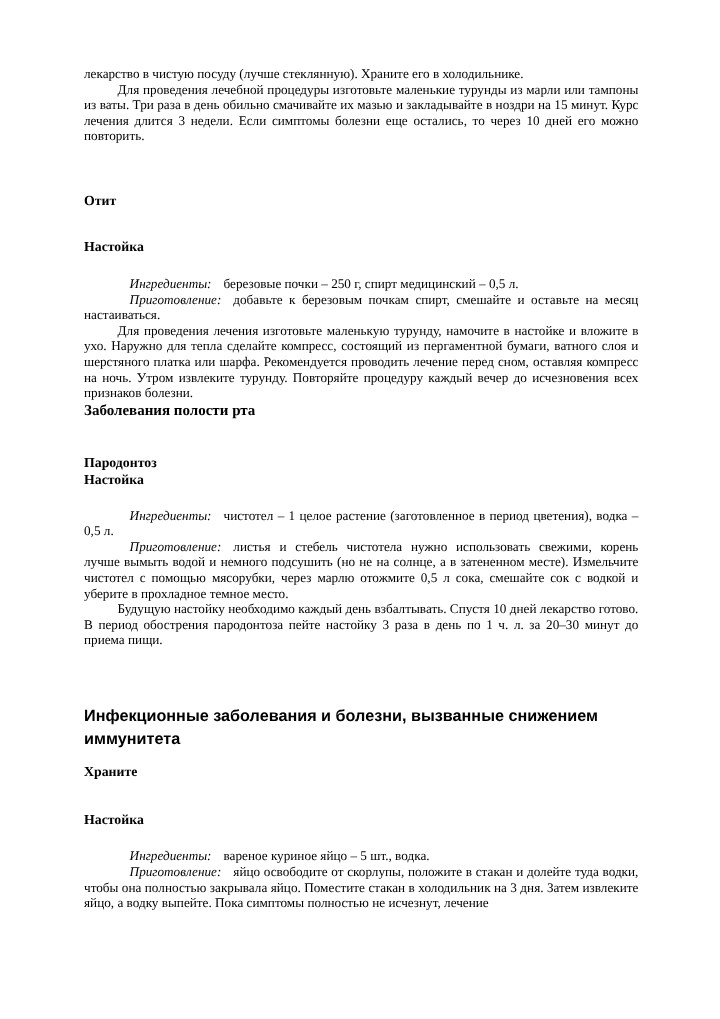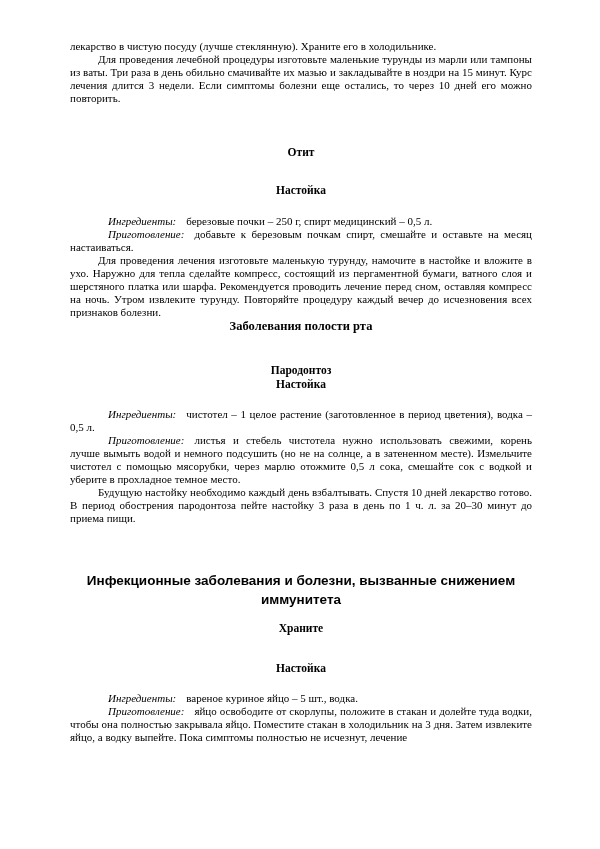--- a/index.html
+++ b/index.html
@@ -7,30 +7,30 @@
   body { display: flex; justify-content: center; }
 
   .page {
     width: 600px;
     height: 849px;
     background: #ffffff;
     color: #000000;
     font-family: "Liberation Serif", "DejaVu Serif", serif;
     font-size: 11px;
     line-height: 13px;
-    padding: 40px 68px 0 70px;
+    padding: 56px 68px 0 70px;
     overflow: hidden;
   }
 
   p.body { text-align: justify; }
   p.indent { text-indent: 28px; }
 
   .label { font-style: italic; margin-right: 10px; margin-left: 10px; }
 
-  .head { text-align: center; font-weight: bold; }
+  .head { font-weight: bold; }
 
   .serif-chapter-head {
     font-size: 12.5px;
     line-height: 15px;
   }
 
   .sub-head {
     font-size: 11.5px;
     line-height: 14px;
   }

